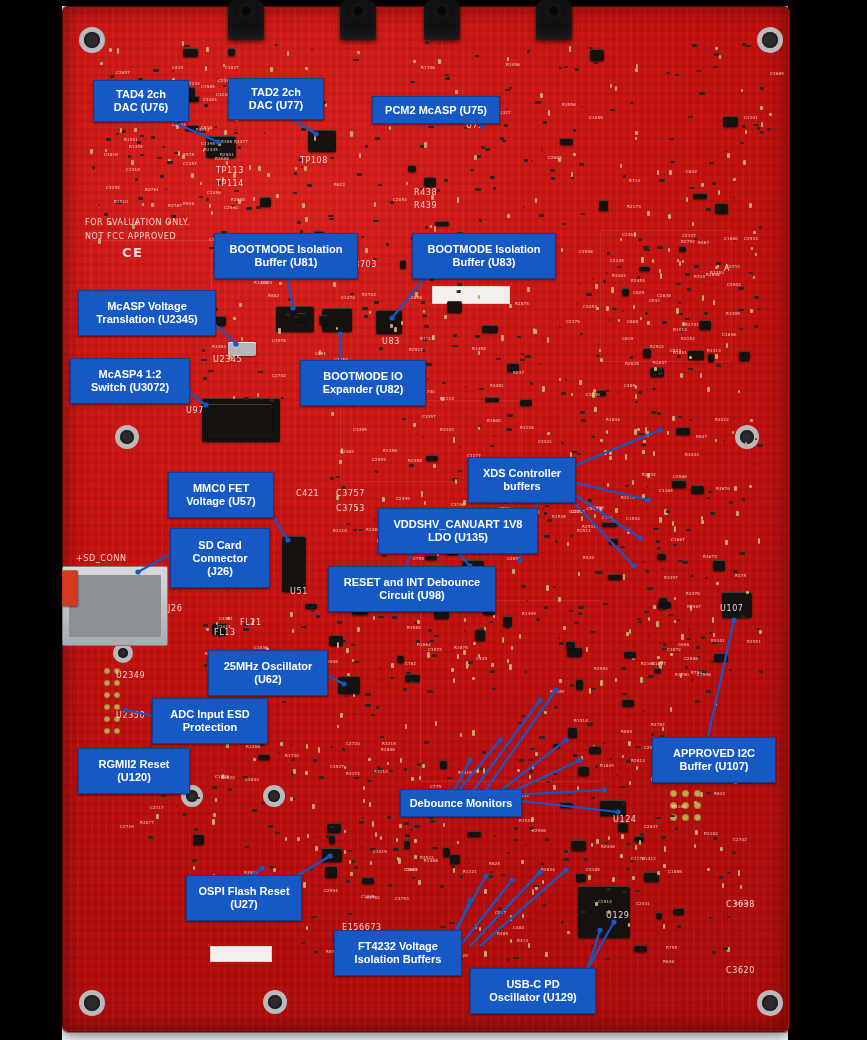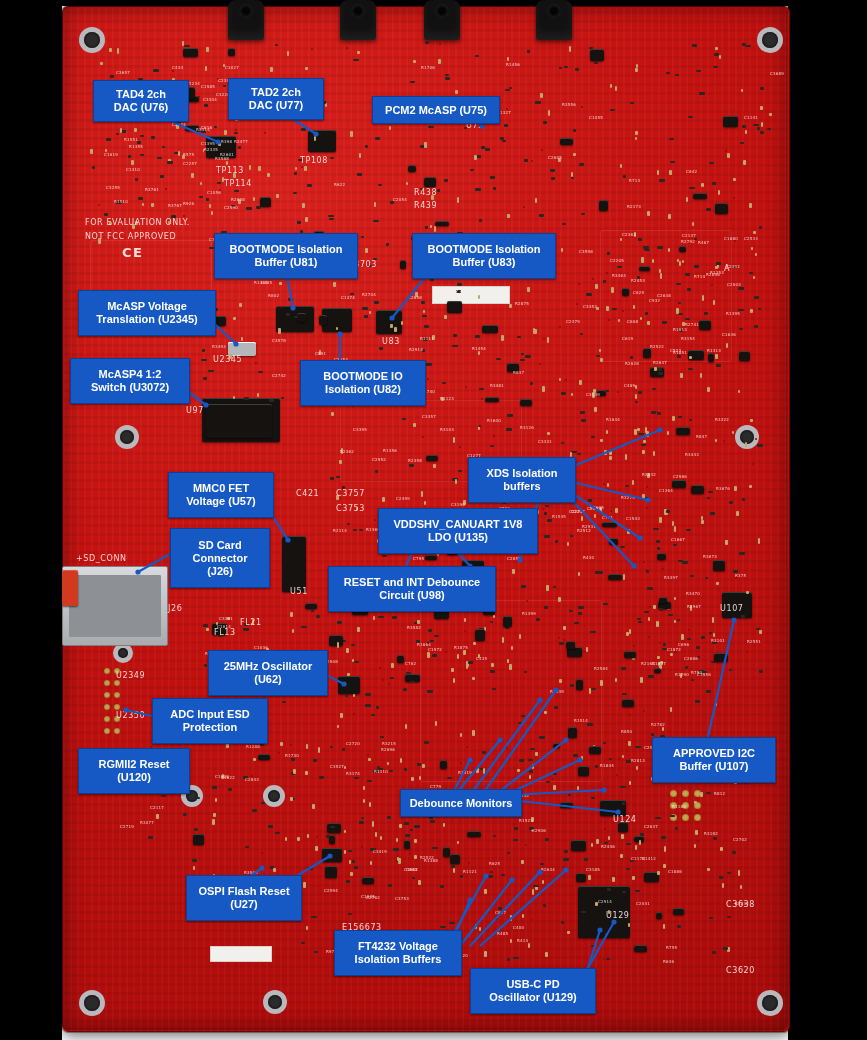--- a/index.html
+++ b/index.html
@@ -1732,21 +1732,21 @@
       <div class="silk med" style="left: 720px; top: 606px;">U107</div>
       <div class="silk med" style="left: 140px; top: 771px;">U120</div>
       <div class="silk med" style="left: 606px; top: 913px;">U129</div>
       <div class="silk med" style="left: 613px; top: 817px;">U124</div>
       <div class="silk med" style="left: 213px; top: 357px;">U2345</div>
       <div class="silk med" style="left: 116px; top: 673px;">U2349</div>
       <div class="silk med" style="left: 116px; top: 713px;">U2350</div>
       <div class="silk med" style="left: 342px; top: 925px;">E156673</div>
       <div class="silk med" style="left: 300px; top: 158px;">TP108</div>
       <div class="silk med" style="left: 216px; top: 168px;">TP113</div>
-      <div class="silk med" style="left: 224px; top: 181px;">TP114</div>
+      <div class="silk med" style="left: 216px; top: 181px;">TP114</div>
       <div class="silk med" style="left: 214px; top: 630px;">FL13</div>
       <div class="silk med" style="left: 240px; top: 620px;">FL21</div>
       <div class="silk med" style="left: 348px; top: 262px;">C3703</div>
       <div class="silk med" style="left: 336px; top: 491px;">C3757</div>
       <div class="silk med" style="left: 336px; top: 506px;">C3753</div>
       <div class="silk med" style="left: 414px; top: 190px;">R438</div>
       <div class="silk med" style="left: 414px; top: 203px;">R439</div>
       <div class="silk med" style="left: 726px; top: 968px;">C3620</div>
       <div class="silk med" style="left: 726px; top: 902px;">C3638</div>
       <div class="silk med" style="left: 296px; top: 491px;">C421</div>
@@ -1841,22 +1841,22 @@
       <div class="label" style="left: 372px; top: 96px; width: 116px; min-height: 20px; display: flex; align-items: center; justify-content: center;">PCM2 McASP (U75)</div>
       <div class="label" style="left: 214px; top: 233px; width: 132px; min-height: 38px; display: flex; align-items: center; justify-content: center;">BOOTMODE Isolation
 Buffer (U81)</div>
       <div class="label" style="left: 412px; top: 233px; width: 132px; min-height: 38px; display: flex; align-items: center; justify-content: center;">BOOTMODE Isolation
 Buffer (U83)</div>
       <div class="label" style="left: 78px; top: 290px; width: 126px; min-height: 38px; display: flex; align-items: center; justify-content: center;">McASP Voltage
 Translation (U2345)</div>
       <div class="label" style="left: 70px; top: 358px; width: 108px; min-height: 38px; display: flex; align-items: center; justify-content: center;">McASP4 1:2
 Switch (U3072)</div>
       <div class="label" style="left: 300px; top: 360px; width: 114px; min-height: 38px; display: flex; align-items: center; justify-content: center;">BOOTMODE IO
-Isolation (U82)</div>
-      <div class="label" style="left: 468px; top: 457px; width: 96px; min-height: 38px; display: flex; align-items: center; justify-content: center;">XDS Isolation
+Expander (U82)</div>
+      <div class="label" style="left: 468px; top: 457px; width: 96px; min-height: 38px; display: flex; align-items: center; justify-content: center;">XDS Controller
 buffers</div>
       <div class="label" style="left: 168px; top: 472px; width: 94px; min-height: 38px; display: flex; align-items: center; justify-content: center;">MMC0 FET
 Voltage (U57)</div>
       <div class="label" style="left: 378px; top: 508px; width: 148px; min-height: 38px; display: flex; align-items: center; justify-content: center;">VDDSHV_CANUART 1V8
 LDO (U135)</div>
       <div class="label" style="left: 170px; top: 528px; width: 88px; min-height: 52px; display: flex; align-items: center; justify-content: center;">SD Card
 Connector
 (J26)</div>
       <div class="label" style="left: 328px; top: 566px; width: 156px; min-height: 38px; display: flex; align-items: center; justify-content: center;">RESET and INT Debounce
 Circuit (U98)</div>

